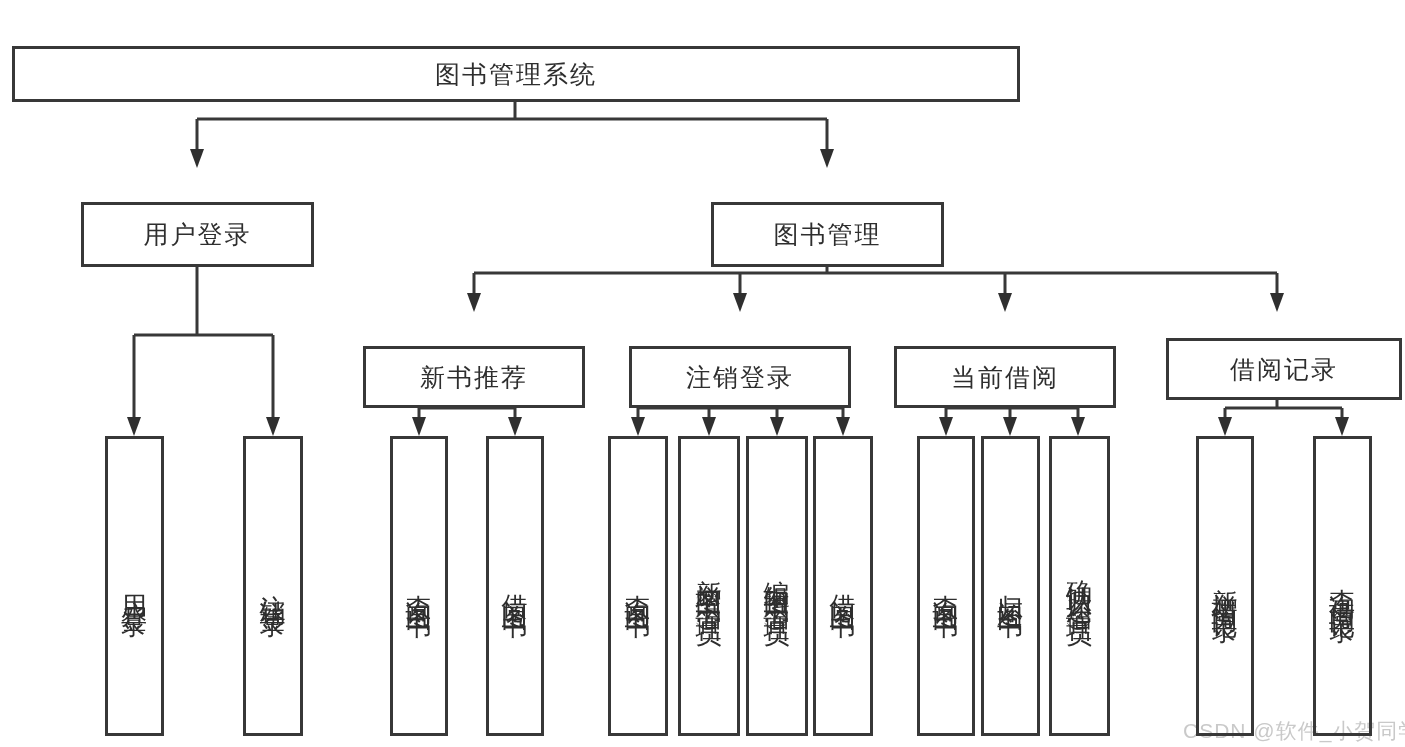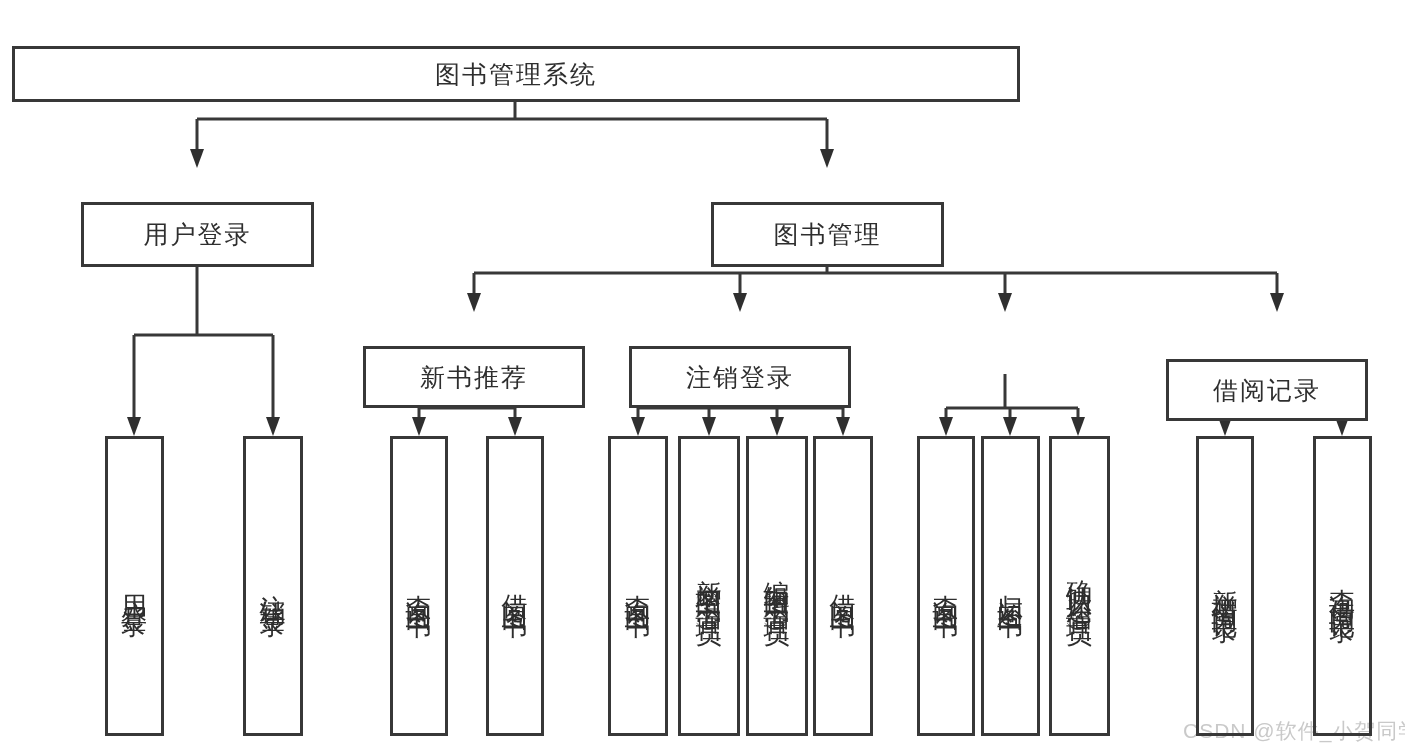--- a/index.html
+++ b/index.html
@@ -99,21 +99,22 @@
     <polygon points="1335,417 1349,417 1342,436"></polygon>
   </svg>
 
   <div class="node hbox" style="left:12px;top:12px;width:1008px;height:56px">图书管理系统</div>
 
   <div class="node hbox" style="left:81px;top:168px;width:233px;height:65px">用户登录</div>
   <div class="node hbox" style="left:711px;top:168px;width:233px;height:65px">图书管理</div>
 
   <div class="node hbox" style="left:363px;top:312px;width:222px;height:62px">新书推荐</div>
   <div class="node hbox" style="left:629px;top:312px;width:222px;height:62px">注销登录</div>
-  <div class="node hbox" style="left:1166px;top:325px;width:202px;height:62px">借阅记录</div>
+  <div class="node hbox" style="left:894px;top:312px;width:222px;height:62px">当前借阅</div>
+  <div class="node hbox" style="left:1166px;top:304px;width:236px;height:62px">借阅记录</div>
 
   <div class="node vbox" style="left:105px;top:436px;width:59px;height:300px">用户登录</div>
   <div class="node vbox" style="left:243px;top:436px;width:60px;height:300px">注销登录</div>
 
   <div class="node vbox" style="left:390px;top:436px;width:58px;height:300px">查询图书</div>
   <div class="node vbox" style="left:486px;top:436px;width:58px;height:300px">借阅图书</div>
 
   <div class="node vbox" style="left:608px;top:436px;width:60px;height:300px">查询图书</div>
   <div class="node vbox" style="left:678px;top:436px;width:62px;height:300px">新增图书（管理员）</div>
   <div class="node vbox" style="left:746px;top:436px;width:62px;height:300px">编辑图书（管理员）</div>

